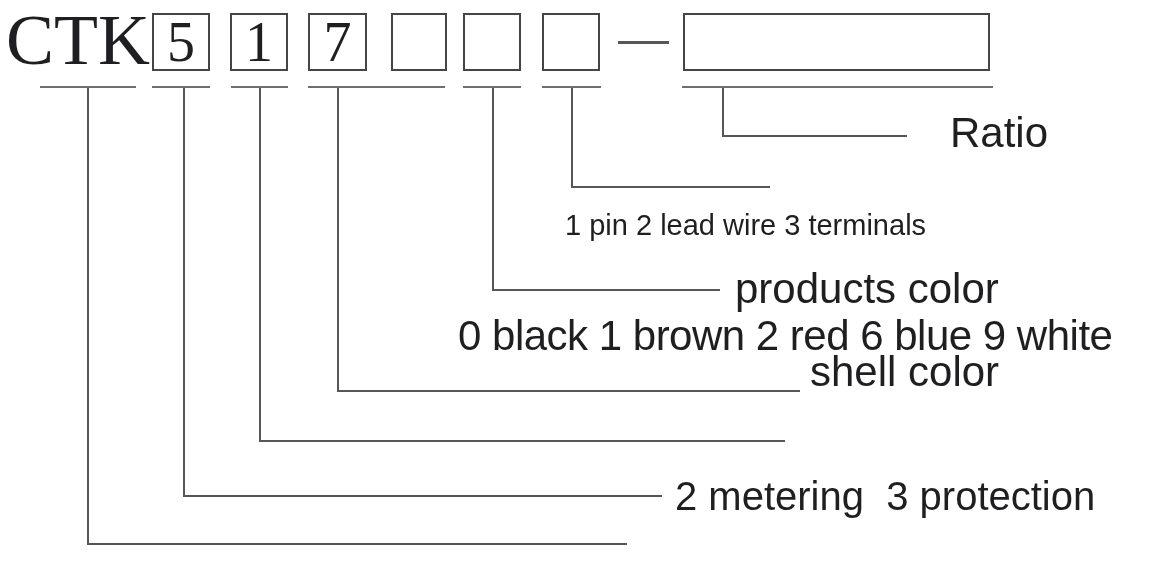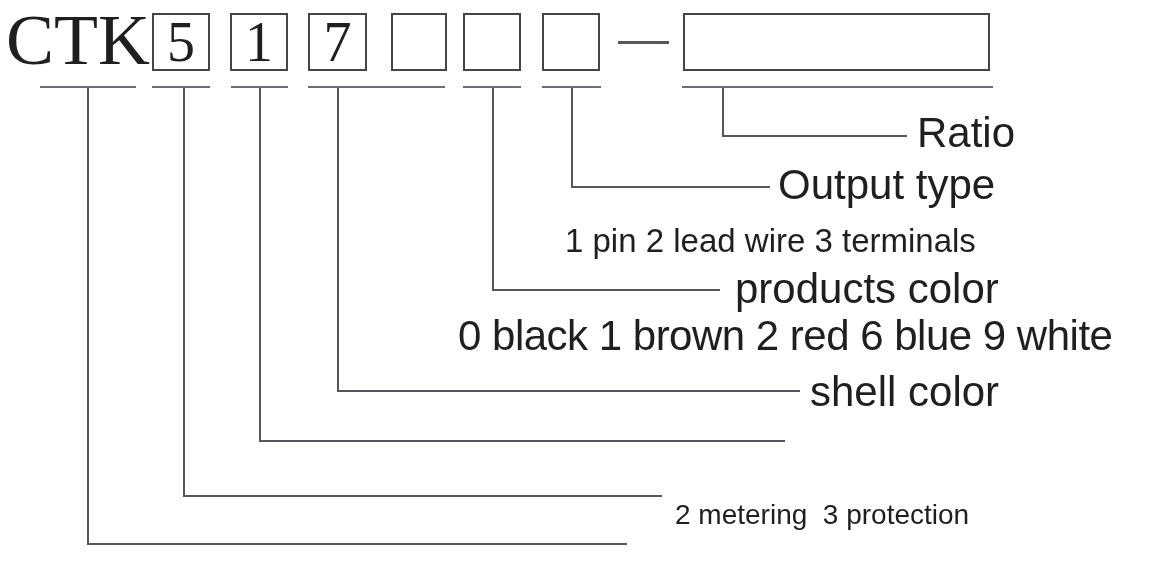--- a/index.html
+++ b/index.html
@@ -24,28 +24,28 @@
   .ratio-box{left:683px; top:13px; width:307px; height:58px; border:2px solid var(--box_border);
     box-sizing:border-box; background:var(--bg);}
   .dash{left:618px; top:41px; width:51px; height:3px; background:var(--line);}
   
   .u{top:86px; height:2px; background:var(--underline);}
   
   .conn{top:88px; border-left:2px solid var(--line); border-bottom:2px solid var(--line); box-sizing:border-box;}
   
   .lbl{white-space:pre; line-height:1.1;}
   .big{font-size:42px;}
-  .ratio-lbl{left:917px; top:110px;}
+  .ratio-lbl{left:950px; top:110px;}
   .output-lbl{left:778px; top:162px;}
-  .output-opts{left:565px; top:223px; font-size:33px;}
+  .output-opts{left:565px; top:210px; font-size:29px;}
   .products-lbl{left:735px; top:266px;}
   .products-opts{left:458px; top:313px; font-size:42px; letter-spacing:-0.5px;}
-  .shell-lbl{left:810px; top:369px;}
+  .shell-lbl{left:810px; top:349px;}
   .split-lbl{left:793px; top:417px;}
-  .function-opts{left:675px; top:500px; font-size:28px;}
+  .function-opts{left:675px; top:474px; font-size:40px;}
   .product-lbl{left:635px; top:520px;}
 </style>
 </head>
 <body>
 
 <div id="stage">
 
   <div class="abs prefix">CTK</div>
 
   <div class="abs code-box" style="left:152px;width:58px;">
@@ -81,20 +81,19 @@
 
   <div class="abs conn" style="left:722px;width:185px;height:49px;"></div>
   <div class="abs conn" style="left:571px;width:199px;height:100px;"></div>
   <div class="abs conn" style="left:492px;width:228px;height:203px;"></div>
   <div class="abs conn" style="left:337px;width:463px;height:304px;"></div>
   <div class="abs conn" style="left:259px;width:526px;height:354px;"></div>
   <div class="abs conn" style="left:183px;width:479px;height:409px;"></div>
   <div class="abs conn" style="left:87px;width:540px;height:457px;"></div>
 
   <div class="abs lbl big ratio-lbl">Ratio</div>
-  <div class="abs lbl big output-lbl">Output type</div>
   <div class="abs lbl output-opts">1 pin 2 lead wire 3 terminals</div>
   <div class="abs lbl big products-lbl">products color</div>
   <div class="abs lbl products-opts">0 black 1 brown 2 red 6 blue 9 white</div>
   <div class="abs lbl big shell-lbl">shell color</div>
   <div class="abs lbl function-opts">2 metering  3 protection</div>
 
 </div>
 
 </body></html>

